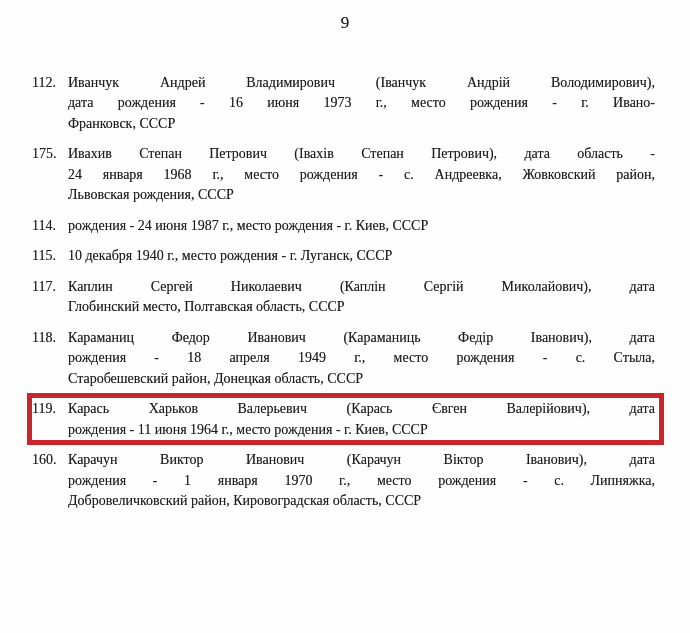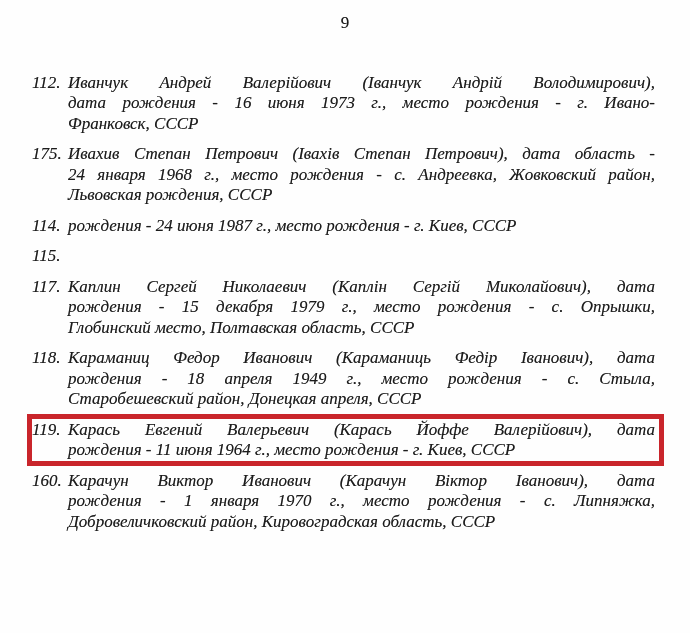--- a/index.html
+++ b/index.html
@@ -23,24 +23,23 @@
     line-height: 20.5px;
     text-shadow: 0 0 0.5px rgba(30,30,30,0.5);
   }
   .entries {
     margin: 39px 35px 0 32px;
   }
   .entry {
     position: relative;
     display: flex;
     margin-bottom: 10px;
-    font-size: 17px;
+    font-size: 14px;
     line-height: 20.5px;
     text-shadow: 0 0 0.5px rgba(30,30,30,0.5);
-    font-style: italic;
   }
   .entry .num {
     flex: 0 0 36px;
     width: 36px;
   }
   .entry .body {
     flex: 1;
     min-width: 0;
   }
   .entry .line {
@@ -63,21 +62,21 @@
 </style>
 </head>
 <body>
 
 <div class="page">
   <div class="page-number">9</div>
   <div class="entries" id="entries">
       <div class="entry">
         <span class="num">112.</span>
         <div class="body">
-          <div class="line">Иванчук Андрей Валерійович (Іванчук Андрій Володимирович),</div>
+          <div class="line">Иванчук Андрей Владимирович (Іванчук Андрій Володимирович),</div>
           <div class="line">дата рождения - 16 июня 1973 г., место рождения - г. Ивано-</div>
           <div class="line">Франковск, СССР</div>
         </div>
       </div>
       <div class="entry">
         <span class="num">175.</span>
         <div class="body">
           <div class="line">Ивахив Степан Петрович (Івахів Степан Петрович), дата область -</div>
           <div class="line">24 января 1968 г., место рождения - с. Андреевка, Жовковский район,</div>
           <div class="line">Львовская рождения, СССР</div>
@@ -85,43 +84,43 @@
       </div>
       <div class="entry">
         <span class="num">114.</span>
         <div class="body">
           <div class="line">рождения - 24 июня 1987 г., место рождения - г. Киев, СССР</div>
         </div>
       </div>
       <div class="entry">
         <span class="num">115.</span>
         <div class="body">
+          <div class="line">10 декабря 1940 г., место рождения - г. Луганск, СССР</div>
         </div>
       </div>
       <div class="entry">
         <span class="num">117.</span>
         <div class="body">
           <div class="line">Каплин Сергей Николаевич (Каплін Сергій Миколайович), дата</div>
-          <div class="line">рождения - 15 декабря 1979 г., место рождения - с. Опрышки,</div>
           <div class="line">Глобинский место, Полтавская область, СССР</div>
         </div>
       </div>
       <div class="entry">
         <span class="num">118.</span>
         <div class="body">
           <div class="line">Караманиц Федор Иванович (Караманиць Федір Іванович), дата</div>
           <div class="line">рождения - 18 апреля 1949 г., место рождения - с. Стыла,</div>
-          <div class="line">Старобешевский район, Донецкая апреля, СССР</div>
+          <div class="line">Старобешевский район, Донецкая область, СССР</div>
         </div>
       </div>
       <div class="entry highlighted">
         <div class="highlight-box" style="border-color: rgb(201, 37, 43);"></div>
         <span class="num">119.</span>
         <div class="body">
-          <div class="line">Карась Евгений Валерьевич (Карась Йоффе Валерійович), дата</div>
+          <div class="line">Карась Харьков Валерьевич (Карась Євген Валерійович), дата</div>
           <div class="line">рождения - 11 июня 1964 г., место рождения - г. Киев, СССР</div>
         </div>
       </div>
       <div class="entry">
         <span class="num">160.</span>
         <div class="body">
           <div class="line">Карачун Виктор Иванович (Карачун Віктор Іванович), дата</div>
           <div class="line">рождения - 1 января 1970 г., место рождения - с. Липняжка,</div>
           <div class="line">Добровеличковский район, Кировоградская область, СССР</div>
         </div>

